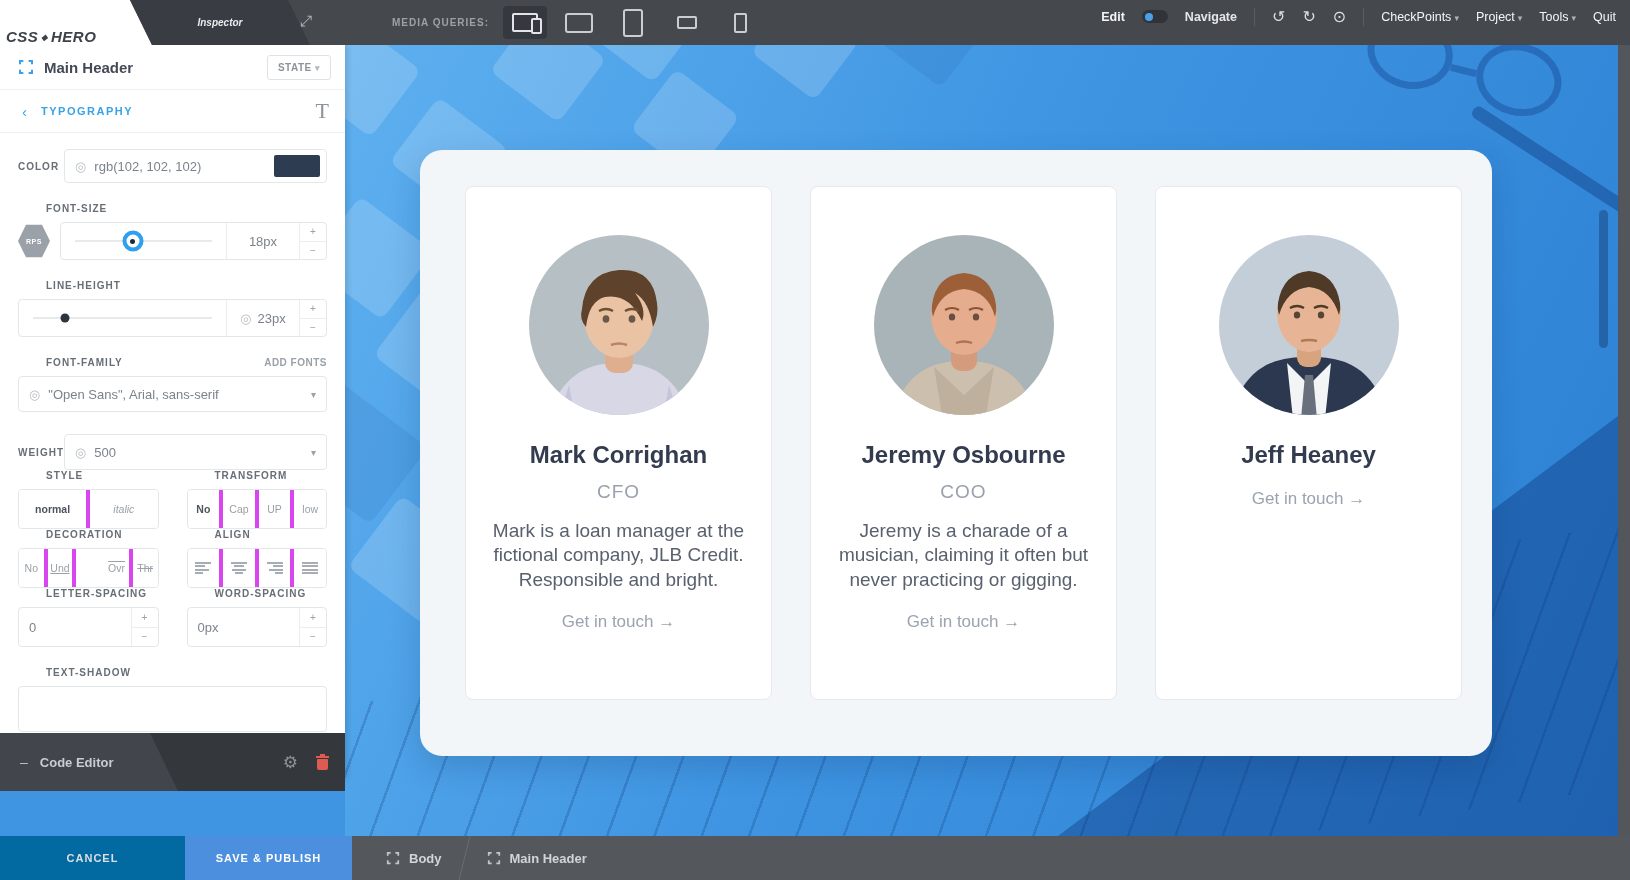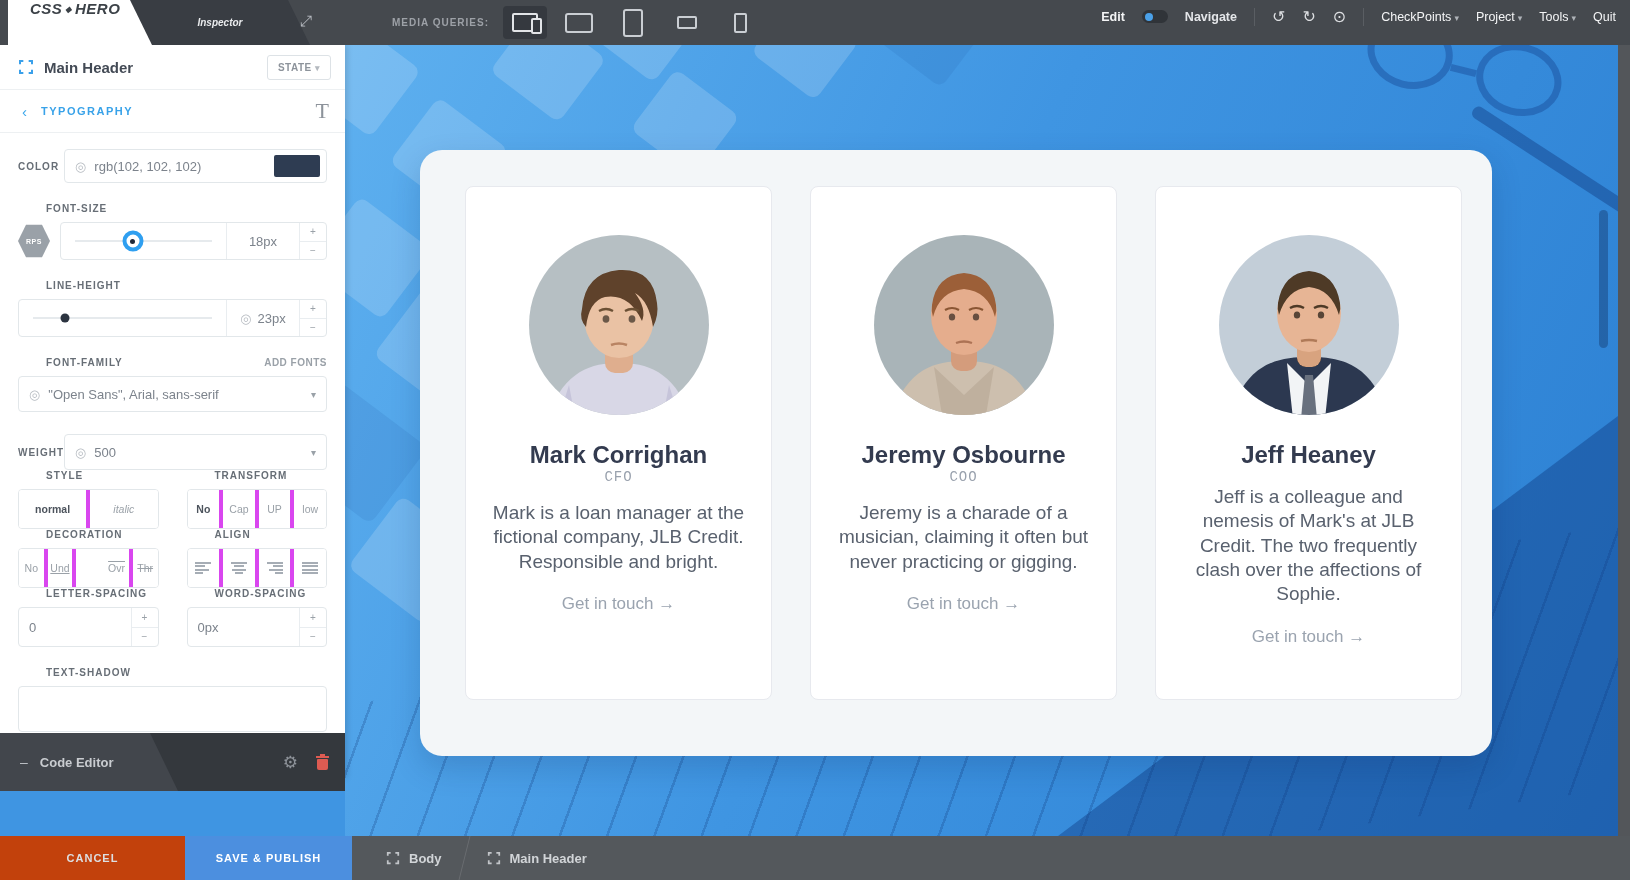--- a/index.html
+++ b/index.html
@@ -1,21 +1,21 @@
 <!DOCTYPE html>
 <html><head>
 <meta charset="utf-8">
 <style>
   html,body{margin:0;padding:0;background:#fff;font-family:"Liberation Sans",sans-serif;}
   #app{position:relative;width:1630px;height:880px;overflow:hidden;background:#3f95e2;}
 
   
   .topbar{position:absolute;left:0;top:0;width:100%;height:45px;background:#45494e;z-index:40;}
   .logo-tab{position:absolute;left:0;top:0;width:152px;height:45px;background:#fff;
-    clip-path:polygon(0 0,130px 0,152px 45px,0 45px);display:flex;align-items:flex-start;padding-left:22px;box-sizing:border-box;margin-left:8px;}
+    clip-path:polygon(0 0,130px 0,152px 45px,0 45px);display:flex;align-items:flex-end;padding-left:6px;box-sizing:border-box;}
   .logo-text{font-style:italic;font-weight:bold;font-size:15px;color:#3c4248;letter-spacing:.5px;}
   .logo-sep{font-size:8px;color:#3c4248;margin:0 3px;vertical-align:2px;}
   .inspector-tab{position:absolute;left:130px;top:0;width:180px;height:45px;background:#393d43;
     clip-path:polygon(0 0,158px 0,180px 45px,22px 45px);display:flex;align-items:center;justify-content:center;}
   .inspector-tab span{font-style:italic;font-weight:bold;font-size:10px;color:#e9ebed;}
   .expand-btn{position:absolute;left:300px;top:12px;color:#b6bac0;font-size:15px;cursor:pointer;}
   .mq-group{position:absolute;left:392px;top:0;height:45px;display:flex;align-items:center;gap:10px;}
   .mq-label{font-size:10px;font-weight:bold;letter-spacing:1px;color:#9da1a7;margin-right:4px;}
   .mq-btn{height:33px;min-width:44px;display:flex;align-items:center;justify-content:center;border-radius:4px;cursor:pointer;}
   .mq-btn.active{background:#35393f;}
@@ -116,21 +116,21 @@
   .code-icons{position:absolute;right:16px;top:0;height:58px;display:flex;align-items:center;gap:18px;}
   .gear{font-size:17px;color:#8d9299;cursor:pointer;}
   .trash{width:13px;height:15px;position:relative;cursor:pointer;}
   .trash .tbody{position:absolute;left:1px;top:4px;width:11px;height:11px;background:#de5b52;border-radius:1px 1px 2px 2px;}
   .trash .tlid{position:absolute;left:0;top:1px;width:13px;height:2px;background:#de5b52;}
   .trash .thandle{position:absolute;left:4px;top:-1px;width:5px;height:2px;background:#de5b52;}
 
   
   .footer-btn{position:absolute;bottom:0;height:44px;display:flex;align-items:center;justify-content:center;
     font-size:11px;font-weight:bold;letter-spacing:1px;color:#fff;cursor:pointer;z-index:50;}
-  .cancel-btn{left:0;width:185px;background:#c2410c;color:#dddfe2;}
+  .cancel-btn{left:0;width:185px;background:#0369a1;color:#dddfe2;}
   .save-btn{left:185px;width:167px;background:#4c8fdf;}
 
   
   .bottombar{position:absolute;left:0;bottom:0;width:100%;height:44px;background:#54585c;z-index:45;display:flex;align-items:center;}
   .bc-items{display:flex;align-items:center;height:100%;margin-left:364px;}
   .bc-item{display:flex;align-items:center;gap:9px;height:100%;padding:0 22px;cursor:pointer;}
   .bc-item .vf{color:#c2c5c9;width:14px;height:14px;}
   .bc-item .bc-label{font-size:13px;font-weight:bold;color:#d2d5d8;}
   .bc-div{width:1px;height:44px;background:rgba(255,255,255,.12);transform:skewX(-14deg);}
 
@@ -152,21 +152,21 @@
 
   
   .panel{position:absolute;left:75px;top:105px;width:1072px;height:606px;background:#f3f6f8;border-radius:22px;
     box-shadow:0 12px 30px rgba(10,40,90,.18);}
   .cards{display:flex;gap:38px;padding:36px 30px 0 45px;}
   .card{width:307px;height:514px;background:#fff;border:1px solid #e7e9ee;border-radius:8px;box-sizing:border-box;
     padding:48px 26px 0;text-align:center;}
   .photo{width:180px;height:180px;border-radius:50%;overflow:hidden;margin:0 auto;}
   .photo svg{display:block;width:100%;height:100%;}
   .card-name{margin-top:26px;font-size:24px;font-weight:bold;color:#333b4f;}
-  .card-role{font-size:14px;letter-spacing:1px;color:#99a1ad;font-family:Liberation Mono, monospace;}
+  .card-role{margin-top:12px;font-size:19px;letter-spacing:1px;color:#99a1ad;}
   .card-role:empty{display:none;}
   .card-bio{margin-top:16px;font-size:19px;line-height:1.28;color:#59616e;}
   .card-cta{margin-top:20px;font-size:17px;color:#9aa3af;cursor:pointer;display:inline-block;}
 </style>
 </head>
 <body>
 
 <div id="app">
 
   <div class="content">
@@ -250,21 +250,20 @@
               <path d="M59 68 Q64 38 90 36 Q116 38 121 68 Q122 74 120 80 Q112 54 90 52 Q68 54 60 80 Q58 74 59 68 Z" fill="#4e3a26"></path>
               <ellipse cx="78" cy="80" rx="3.2" ry="3.6" fill="#35291f" opacity=".8"></ellipse>
               <ellipse cx="102" cy="80" rx="3.2" ry="3.6" fill="#35291f" opacity=".8"></ellipse>
               <path d="M71 73 Q78 69 85 73" stroke="#4e3a26" stroke-width="2.4" fill="none"></path>
               <path d="M95 73 Q102 69 109 73" stroke="#4e3a26" stroke-width="2.4" fill="none"></path>
               <path d="M82 106 Q90 104 98 106" stroke="#b07a58" stroke-width="2.4" fill="none"></path>
             </svg>
           </div>
           <div class="card-name">Jeff Heaney</div>
           
-          <div class="card-bio">Jeff is a colleague and nemesis of Mark's at JLB Credit. The two frequently clash over the affections of Sophie.</div>
           <a class="card-cta">Get in touch →</a>
         </div>
 
       </div>
     </div>
     <div class="scroll-thumb"></div>
   </div>
   <div class="right-edge"></div>
 
   <div class="topbar">

